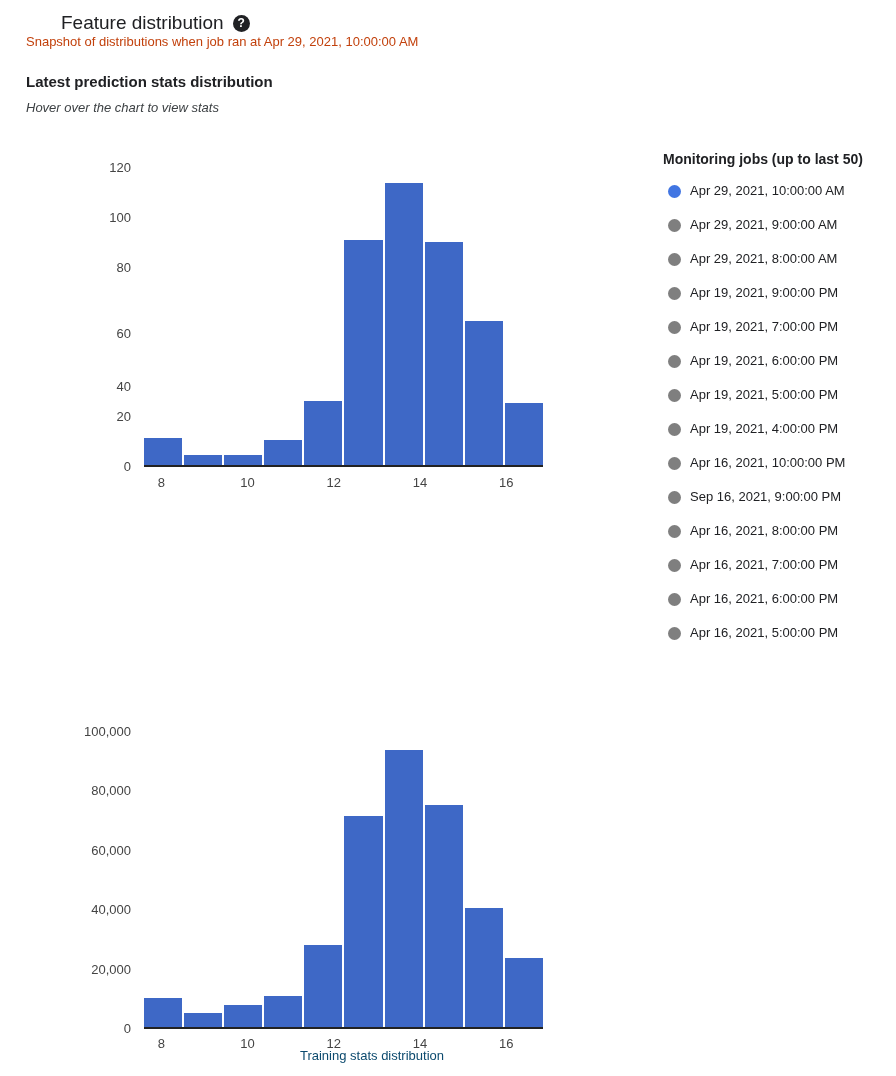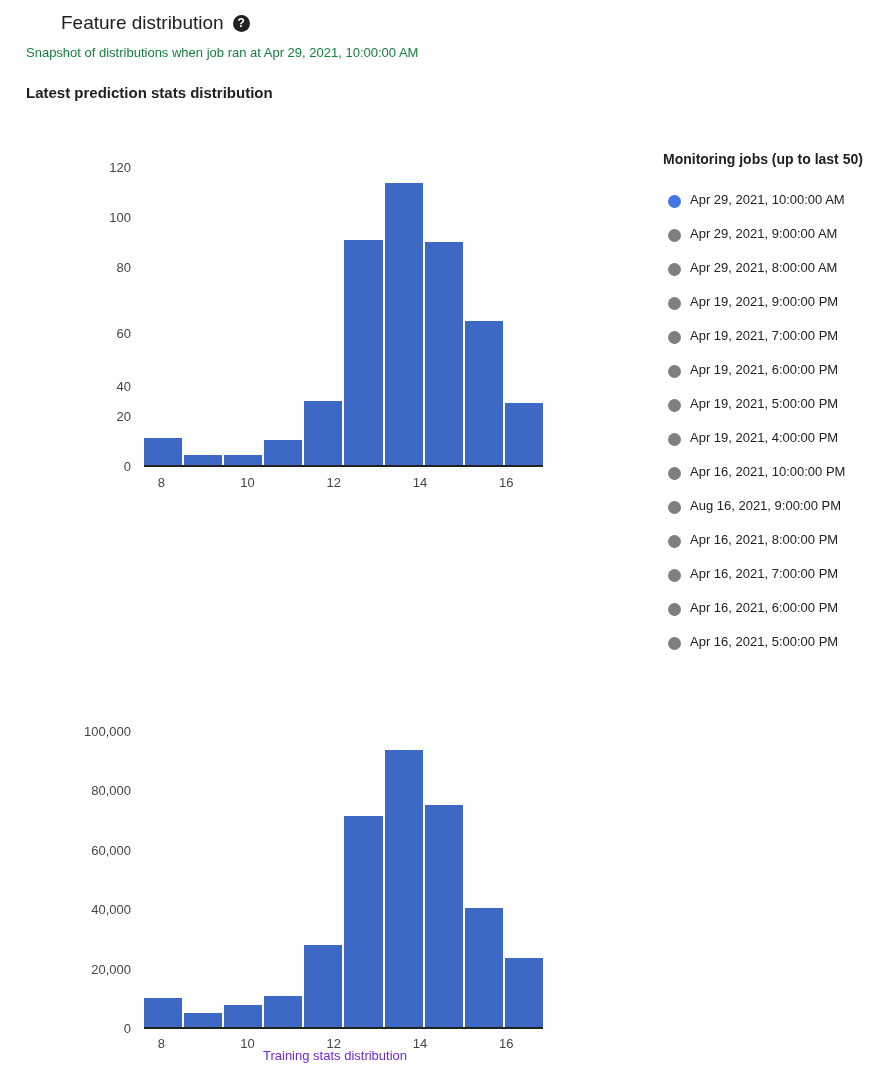--- a/index.html
+++ b/index.html
@@ -9,56 +9,57 @@
   }
   
   .header{position:absolute;left:26px;top:12px;}
   .title-row{display:flex;align-items:center;gap:9px;}
   .page-title{font-size:19px;font-weight:400;color:#202124;line-height:22px;margin-left:35px;}
   .help{
     width:17px;height:17px;border-radius:50%;background:#202124;color:#fff;
     font-size:12px;font-weight:700;display:inline-flex;align-items:center;justify-content:center;
     cursor:pointer;line-height:1;
   }
-  .subtitle{margin-top:11px;font-size:13px;color:#15803d;line-height:16px;text-align:center;}
+  .subtitle{font-size:13px;color:#c2410c;line-height:16px;text-align:center;}
   .section-heading{margin-top:23px;font-size:15px;font-weight:700;color:#202124;line-height:18px;}
   .hint{margin-top:9px;font-size:13px;font-style:italic;color:#3c4043;line-height:16px;}
   
   #chart-layer{position:absolute;left:0;top:0;width:896px;height:1076px;}
   .plot{
     position:absolute;display:flex;align-items:flex-end;gap:2px;
     border-bottom:2px solid #222222;box-sizing:border-box;
   }
   .bar{flex:1 1 0;min-width:0;}
   .ytick{position:absolute;font-size:13px;color:#444444;text-align:right;line-height:16px;}
   .xtick{position:absolute;font-size:13px;color:#444444;text-align:center;line-height:16px;}
   .axis-title{
-    position:absolute;left:235px;top:1048px;width:200px;text-align:center;
-    font-size:13px;color:#6d28d9;line-height:16px;
+    position:absolute;left:244px;top:1048px;width:200px;text-align:right;
+    font-size:13px;color:#0c4a6e;line-height:16px;
   }
   
   .legend{position:absolute;left:663px;top:150px;width:232px;}
   .legend-title{font-size:14px;font-weight:700;color:#202124;line-height:18px;}
   .legend-items{margin-top:6px;}
-  .legend-item{height:34px;display:flex;align-items:flex-end;gap:9px;cursor:pointer;padding-left:5px;}
+  .legend-item{height:34px;display:flex;align-items:center;gap:9px;cursor:pointer;padding-left:5px;}
   .dot{width:13px;height:13px;border-radius:50%;flex:0 0 auto;}
   .legend-label{font-size:13px;color:#202124;line-height:16px;white-space:nowrap;}
 </style>
 </head>
 <body>
 
 <div class="screen">
 
   <div class="header">
     <div class="title-row">
       <span class="page-title">Feature distribution</span>
       <span class="help">?</span>
     </div>
     <div class="subtitle">Snapshot of distributions when job ran at Apr 29, 2021, 10:00:00 AM</div>
     <div class="section-heading">Latest prediction stats distribution</div>
+    <div class="hint">Hover over the chart to view stats</div>
   </div>
 
   <div id="chart-layer">
     <div class="axis-title">Training stats distribution</div>
   <div class="plot" style="border-bottom-color: rgb(34, 34, 34); left: 144px; top: 168px; width: 399px; height: 299px;">
         <div class="bar" style="height: 9.16667%; background: rgb(62, 104, 198);"></div>
         <div class="bar" style="height: 3.33333%; background: rgb(62, 104, 198);"></div>
         <div class="bar" style="height: 3.33333%; background: rgb(62, 104, 198);"></div>
         <div class="bar" style="height: 8.33333%; background: rgb(62, 104, 198);"></div>
         <div class="bar" style="height: 21.6667%; background: rgb(62, 104, 198);"></div>
@@ -139,21 +140,21 @@
         <div class="legend-item">
           <span class="dot" style="background: rgb(127, 127, 127);"></span>
           <span class="legend-label">Apr 19, 2021, 4:00:00 PM</span>
         </div>
         <div class="legend-item">
           <span class="dot" style="background: rgb(127, 127, 127);"></span>
           <span class="legend-label">Apr 16, 2021, 10:00:00 PM</span>
         </div>
         <div class="legend-item">
           <span class="dot" style="background: rgb(127, 127, 127);"></span>
-          <span class="legend-label">Aug 16, 2021, 9:00:00 PM</span>
+          <span class="legend-label">Sep 16, 2021, 9:00:00 PM</span>
         </div>
         <div class="legend-item">
           <span class="dot" style="background: rgb(127, 127, 127);"></span>
           <span class="legend-label">Apr 16, 2021, 8:00:00 PM</span>
         </div>
         <div class="legend-item">
           <span class="dot" style="background: rgb(127, 127, 127);"></span>
           <span class="legend-label">Apr 16, 2021, 7:00:00 PM</span>
         </div>
         <div class="legend-item">

